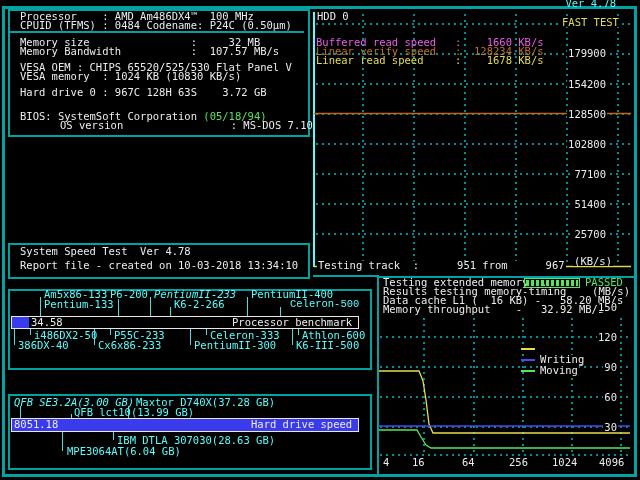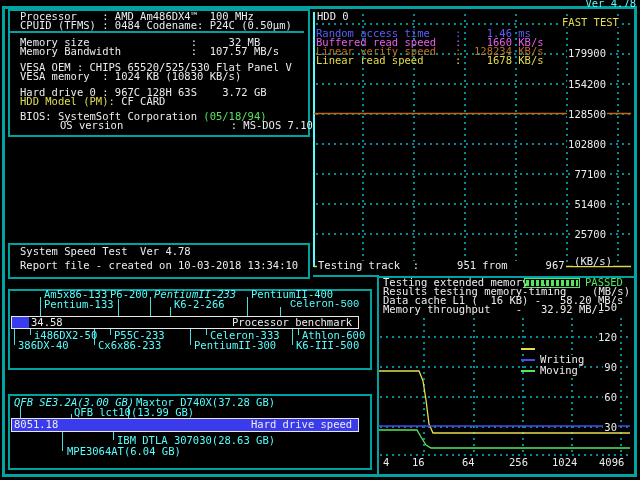--- a/index.html
+++ b/index.html
@@ -21,42 +21,40 @@
   .progress{position:absolute;border:1px solid #55e65c;z-index:5;}
   .progress>div{position:absolute;left:1px;top:1px;right:1px;bottom:1px;
      background:repeating-linear-gradient(to right,#55e65c 0 3px,transparent 3px 5px);}
 </style>
 </head>
 <body>
 
 <div id="screen">
 
   <div class="box" style="left:2px;top:6px;width:629px;height:465px;border-width:3px;"></div>
-  <div class="t cyan" style="right:4px;top:-1px;">Ver 4.78</div>
+  <div class="t cyan" style="right:24px;top:-1px;">Ver 4.78</div>
 
   <div class="box" style="left:8px;top:9px;width:298px;height:124px;"></div>
   <div class="tline" style="left:10px;top:31px;width:294px;height:2px;"></div>
   <div class="t" style="left:20px;top:12px;">Processor    : AMD Am486DX4™  100 MHz</div>
   <div class="t" style="left:20px;top:21px;">CPUID (TFMS) : 0484 Codename: P24C (0.50µm)</div>
   <div class="t" style="left:20px;top:38px;">Memory size                :     32 MB</div>
   <div class="t" style="left:20px;top:47px;">Memory Bandwidth           :  107.57 MB/s</div>
   <div class="t" style="left:20px;top:63px;">VESA OEM : CHIPS 65520/525/530 Flat Panel V</div>
   <div class="t" style="left:20px;top:72px;">VESA memory  : 1024 KB (10830 KB/s)</div>
   <div class="t" style="left:20px;top:88px;">Hard drive 0 : 967C 128H 63S    3.72 GB</div>
-  <div class="t" style="left:20px;top:97px;"><span class="yellow">HDD Model (PM):</span><span> CF CARD</span></div>
   <div class="t" style="left:20px;top:112px;"><span>BIOS: SystemSoft Corporation </span><span class="green">(05/18/94)</span></div>
   <div class="t" style="left:20px;top:121px;padding-left:40px;">OS version                 : MS-DOS 7.10</div>
 
   <div class="box" style="left:8px;top:243px;width:298px;height:32px;"></div>
   <div class="t" style="left:20px;top:247px;">System Speed Test  Ver 4.78</div>
   <div class="t" style="left:20px;top:261px;">Report file - created on 10-03-2018 13:34:10</div>
 
   <div class="t" style="left:317px;top:12px;">HDD 0</div>
   <div class="t yellow bgb" style="left:561px;top:18px;">FAST TEST</div>
-  <div class="t blue" style="left:316px;top:29px;">Random access time    :    1.46 ms</div>
   <div class="t magenta" style="left:316px;top:38px;">Buffered read speed   :    1660 KB/s</div>
   <div class="t orange" style="left:316px;top:47px;">Linear verify speed   :  128234 KB/s</div>
   <div class="t yellow" style="left:316px;top:56px;">Linear read speed     :    1678 KB/s</div>
 
   <div class="t bgb" style="right:33px;top:49px;">179900</div>
   <div class="t bgb" style="right:33px;top:80px;">154200</div>
   <div class="t bgb" style="right:33px;top:110px;">128500</div>
   <div class="t bgb" style="right:33px;top:140px;">102800</div>
   <div class="t bgb" style="right:33px;top:170px;">77100</div>
   <div class="t bgb" style="right:33px;top:200px;">51400</div>

